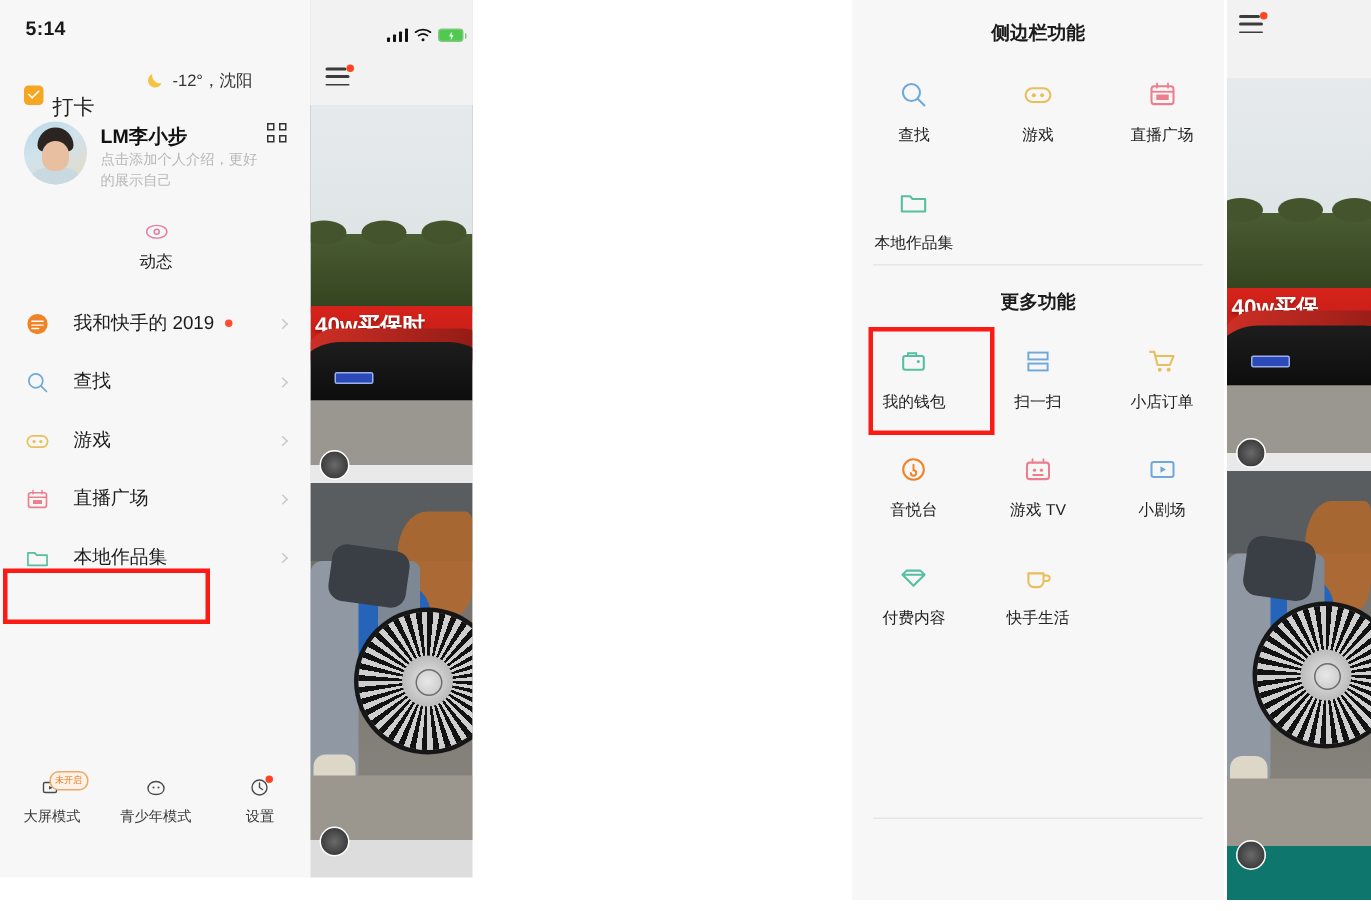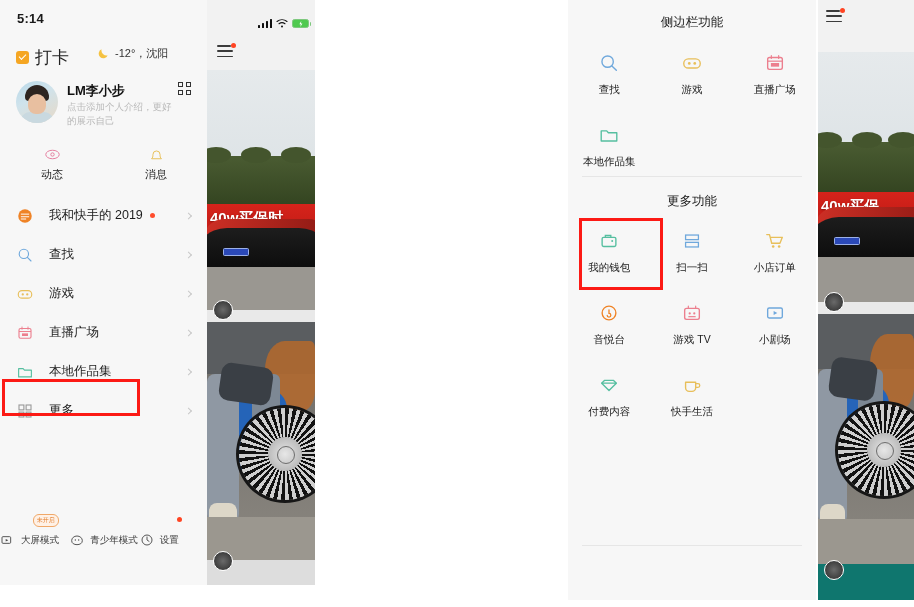--- a/index.html
+++ b/index.html
@@ -31,21 +31,21 @@
   .checkin { position: absolute; left: 16px; top: 2px; display: flex; align-items: center; gap: 6px; }
   .checkin-box {
     width: 13px; height: 13px; border-radius: 3px; background: #f5a623;
     position: relative;
   }
   .checkin-box::after {
     content: ""; position: absolute; left: 3px; top: 3px; width: 6px; height: 3px;
     border-left: 1.6px solid #fff; border-bottom: 1.6px solid #fff;
     transform: rotate(-45deg);
   }
-  .checkin-label { font-size: 17px; color: #222; }
+  .checkin-label { font-size: 14px; color: #222; margin-top: 17px; }
   .weather { position: absolute; left: 96px; top: 2px; display: flex; align-items: center; gap: 5px; }
   .moon-icon { width: 14px; height: 14px; }
   .weather-text { font-size: 11px; color: #333; }
 
   
   .profile { position: absolute; left: 0; top: 78px; width: 208px; height: 58px; }
   .avatar {
     position: absolute; left: 16px; top: 3px; width: 42px; height: 42px; border-radius: 50%;
     overflow: hidden;
     background: linear-gradient(150deg,#b9d8e8 0%, #cfe3ec 40%, #e8d9c6 100%);
@@ -97,21 +97,21 @@
     width: 5px; height: 5px; border-radius: 50%; background: #ff4d2d; margin-left: 7px;
   }
   .menu-chev {
     position: absolute; right: 17px; top: 50%; width: 5px; height: 5px;
     border-top: 1.3px solid #c8c8c8; border-right: 1.3px solid #c8c8c8;
     transform: translateY(-50%) rotate(45deg);
   }
 
   
   .bottom-bar { position: absolute; left: 0; bottom: 22px; width: 208px; height: 46px; display: flex; }
-  .bb-item { flex: 1; display: flex; align-items: center; gap: 5px; position: relative; }
+  .bb-item { flex: 1; display: flex; flex-direction: column; align-items: center; gap: 5px; position: relative; }
   .bb-label { font-size: 9.5px; color: #3a3a3a; }
   .bb-badge {
     position: absolute; left: 50%; top: -3px; margin-left: -2px;
     background: #fff1e6; border: 1px solid #f0a868; color: #e07b28;
     font-size: 6px; padding: 1px 3px; border-radius: 6px; white-space: nowrap;
   }
   .bb-reddot {
     position: absolute; width: 5px; height: 5px; border-radius: 50%;
     background: #ff4422; left: 50%; margin-left: 4px; top: 0;
   }
@@ -215,21 +215,21 @@
     background:radial-gradient(#6a6a6a,#2a2a2a); border:1.5px solid #fff; z-index:6;
   }
 
   
   .right-phone { position: absolute; left: 568px; top: 0; width: 346px; height: 600px; }
   .right-panel {
     position: absolute; left: 0; top: 0; width: 248px; height: 600px; background: #f7f7f7;
   }
   .sec-title {
     position: absolute; width: 248px; text-align: center;
-    font-size: 12.5px; font-weight: normal; color: #1b1b1b;
+    font-size: 12.5px; font-weight: bold; color: #1b1b1b;
   }
   .grid { position: absolute; left: 0; width: 248px; display: flex; flex-wrap: wrap; }
   .grid-cell {
     width: 33.333%; height: 72px;
     display: flex; flex-direction: column; align-items: center; justify-content: flex-start;
     padding-top: 12px; gap: 9px;
   }
   .grid-label { font-size: 10.5px; color: #222; }
   .divider { position: absolute; left: 14px; width: 220px; height: 1px; background: #e6e6e6; }
 
@@ -296,26 +296,20 @@
         <div class="profile-sub">点击添加个人介绍，更好的展示自己</div>
       </div>
 
       <div class="stats-row">
         <div class="stat">
           <svg width="17" height="17" viewBox="0 0 24 24">
             <ellipse cx="12" cy="12" rx="9.5" ry="6" fill="none" stroke="#e57fa0" stroke-width="1.4"></ellipse>
             <circle cx="12" cy="12" r="2.4" fill="none" stroke="#e57fa0" stroke-width="1.4"></circle>
           </svg>
           <span class="stat-label">动态</span>
-        </div>
-        <div class="stat">
-          <svg width="17" height="17" viewBox="0 0 24 24">
-            <path d="M5 18h14c-1.8-1.6-2-3-2-6a5 5 0 0 0-10 0c0 3-.2 4.4-2 6z" fill="none" stroke="#e8c05a" stroke-width="1.4" stroke-linejoin="round"></path>
-          </svg>
-          <span class="stat-label">消息</span>
         </div>
       </div>
 
       <div class="menu-list">
 
         <div class="menu-item">
           <span class="menu-ico">
             <svg width="18" height="18" viewBox="0 0 24 24">
               <circle cx="12" cy="12" r="9" fill="#ef8326"></circle>
               <path d="M7 9.5h10M7 13h10M7 16h6" stroke="#fff" stroke-width="1.3" stroke-linecap="round"></path>
@@ -365,32 +359,20 @@
         <div class="menu-item">
           <span class="menu-ico">
             <svg width="18" height="18" viewBox="0 0 24 24">
               <path d="M3.5 7.5h6l1.8 2H20.5v9h-17z" fill="none" stroke="#56bfa0" stroke-width="1.5" stroke-linejoin="round"></path>
             </svg>
           </span>
           <span class="menu-text">本地作品集</span>
           <span class="menu-chev"></span>
         </div>
 
-        <div class="menu-item">
-          <span class="menu-ico">
-            <svg width="18" height="18" viewBox="0 0 24 24">
-              <rect x="4" y="4" width="6.5" height="6.5" fill="none" stroke="#9a9a9a" stroke-width="1.5"></rect>
-              <rect x="13.5" y="4" width="6.5" height="6.5" fill="none" stroke="#9a9a9a" stroke-width="1.5"></rect>
-              <rect x="4" y="13.5" width="6.5" height="6.5" fill="none" stroke="#9a9a9a" stroke-width="1.5"></rect>
-              <rect x="13.5" y="13.5" width="6.5" height="6.5" fill="none" stroke="#9a9a9a" stroke-width="1.5"></rect>
-            </svg>
-          </span>
-          <span class="menu-text">更多</span>
-          <span class="menu-chev"></span>
-        </div>
       </div>
 
       <div class="bottom-bar">
         <div class="bb-item">
           <span class="bb-badge">未开启</span>
           <svg width="16" height="16" viewBox="0 0 24 24">
             <rect x="3" y="7" width="13" height="10" rx="1.5" fill="none" stroke="#4a4a4a" stroke-width="1.4"></rect>
             <path d="M8.5 10.5l4 1.8-4 1.8z" fill="#4a4a4a"></path>
           </svg>
           <span class="bb-label">大屏模式</span>

